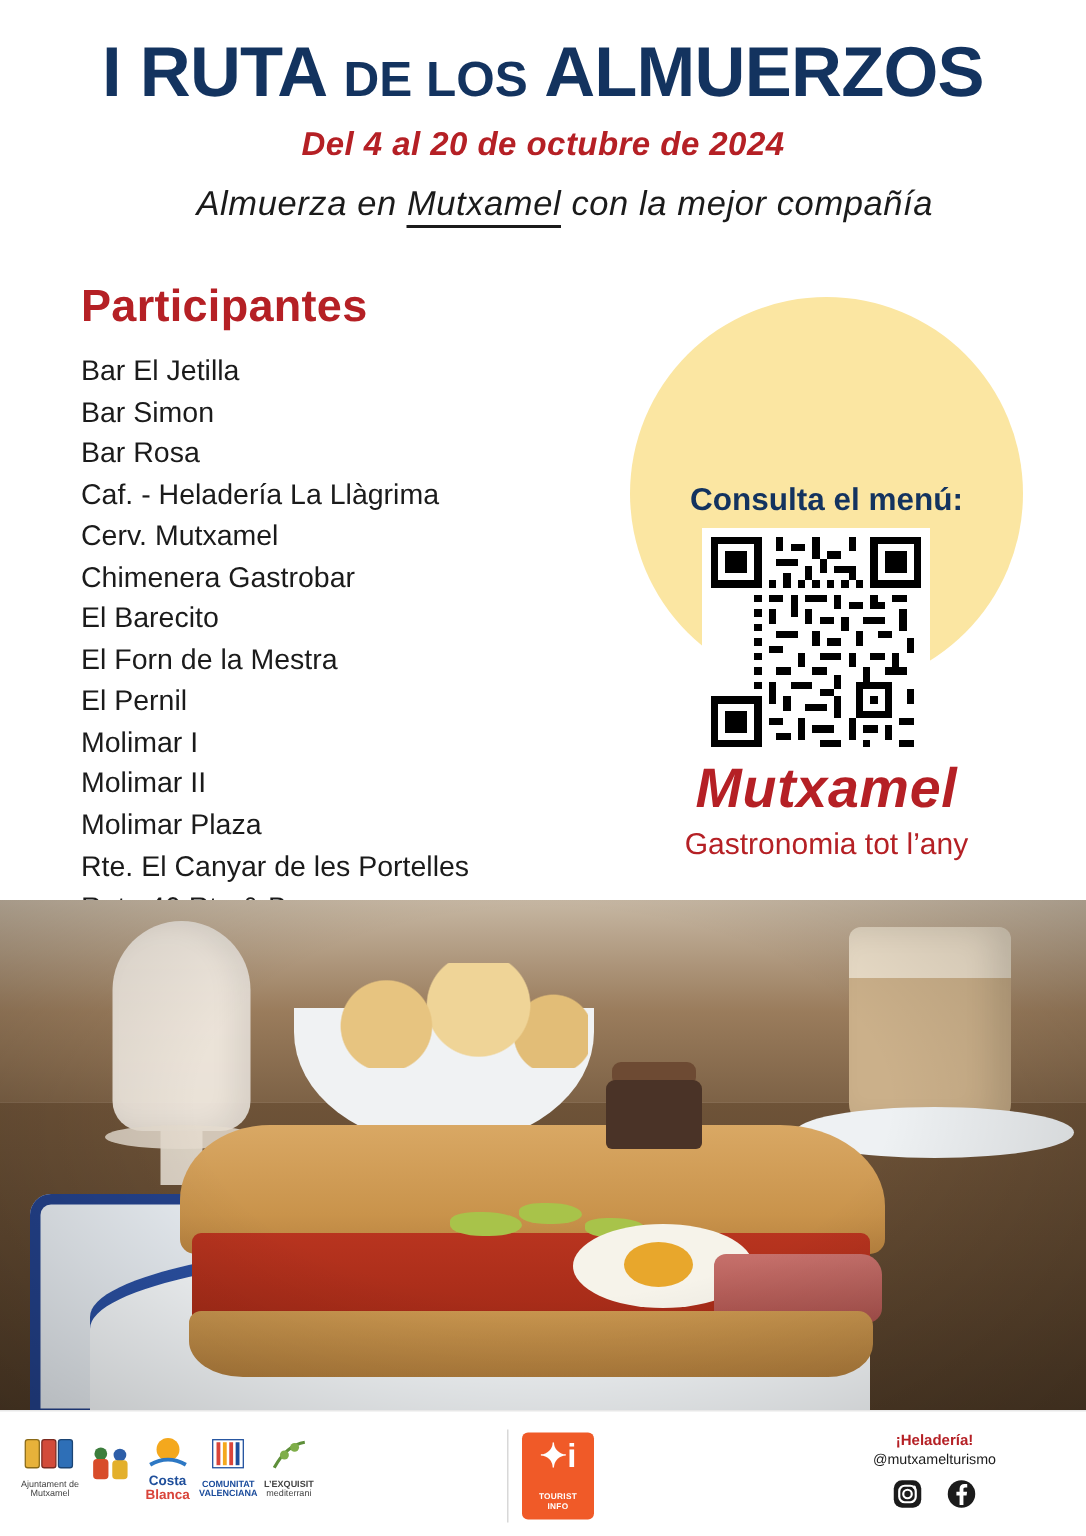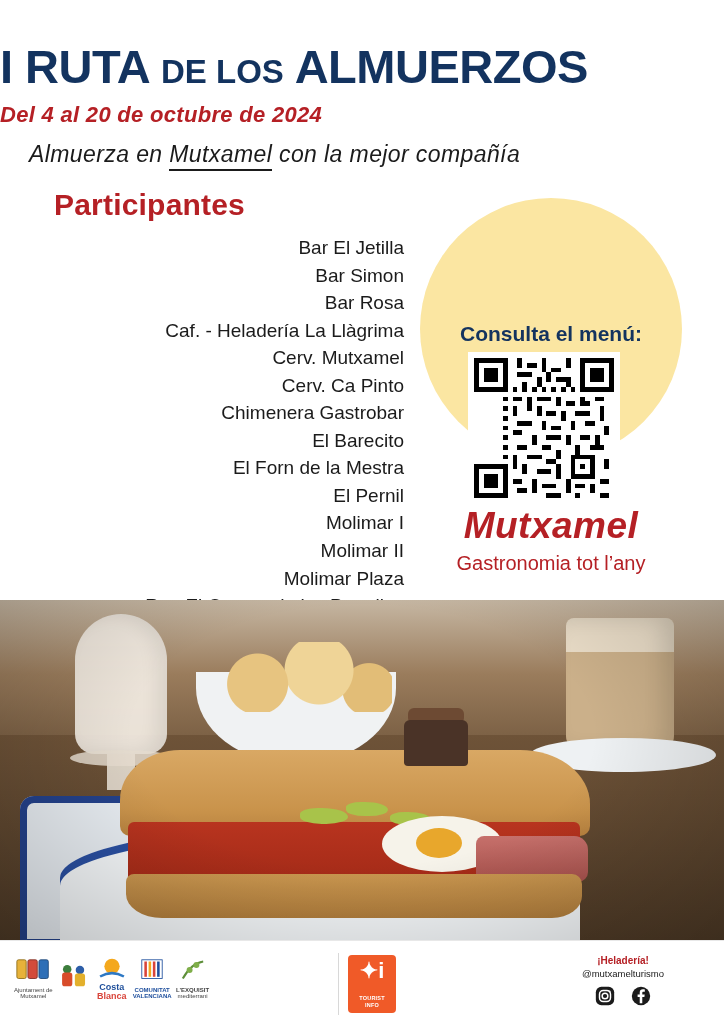--- a/index.html
+++ b/index.html
@@ -16,23 +16,22 @@
     height: 1024px;
     background: #ffffff;
     overflow: hidden;
   }
 
   
   .header {
     position: absolute;
     top: 0; left: 0; right: 0;
     height: 172px;
-    text-align: left;
+    text-align: center;
     padding-top: 24px;
-    margin-top: 19px;
   }
   .title-main {
     font-family: "Liberation Sans", sans-serif;
     font-weight: bold;
     font-size: 47px;
     letter-spacing: -0.5px;
     color: #13335f;
     line-height: 1.0;
     white-space: nowrap;
   }
@@ -76,21 +75,20 @@
     color: #b52025;
     margin-bottom: 12px;
     letter-spacing: 0.2px;
   }
   .participants ul { list-style: none; }
   .participants li {
     font-size: 19px;
     color: #1b1b1b;
     line-height: 1.45;
     white-space: nowrap;
-    text-align: right;
   }
   .urb-title {
     margin-top: 8px;
     font-size: 20px;
     font-weight: bold;
     color: #1b1b1b;
     letter-spacing: 0.2px;
   }
   .urb-list { list-style: none; }
   .urb-list li {
@@ -363,21 +361,20 @@
   </div>
 
   <div class="participants">
     <h2>Participantes</h2>
     <ul>
       <li>Bar El Jetilla</li>
       <li>Bar Simon</li>
       <li>Bar Rosa</li>
       <li>Caf. - Heladería La Llàgrima</li>
       <li>Cerv. Mutxamel</li>
-      <li>Cerv. Ca Pinto</li>
       <li>Chimenera Gastrobar</li>
       <li>El Barecito</li>
       <li>El Forn de la Mestra</li>
       <li>El Pernil</li>
       <li>Molimar I</li>
       <li>Molimar II</li>
       <li>Molimar Plaza</li>
       <li>Rte. El Canyar de les Portelles</li>
       <li>Ruta 40 Rte &amp; Bar</li>
       <li>Sabor a Café</li>

